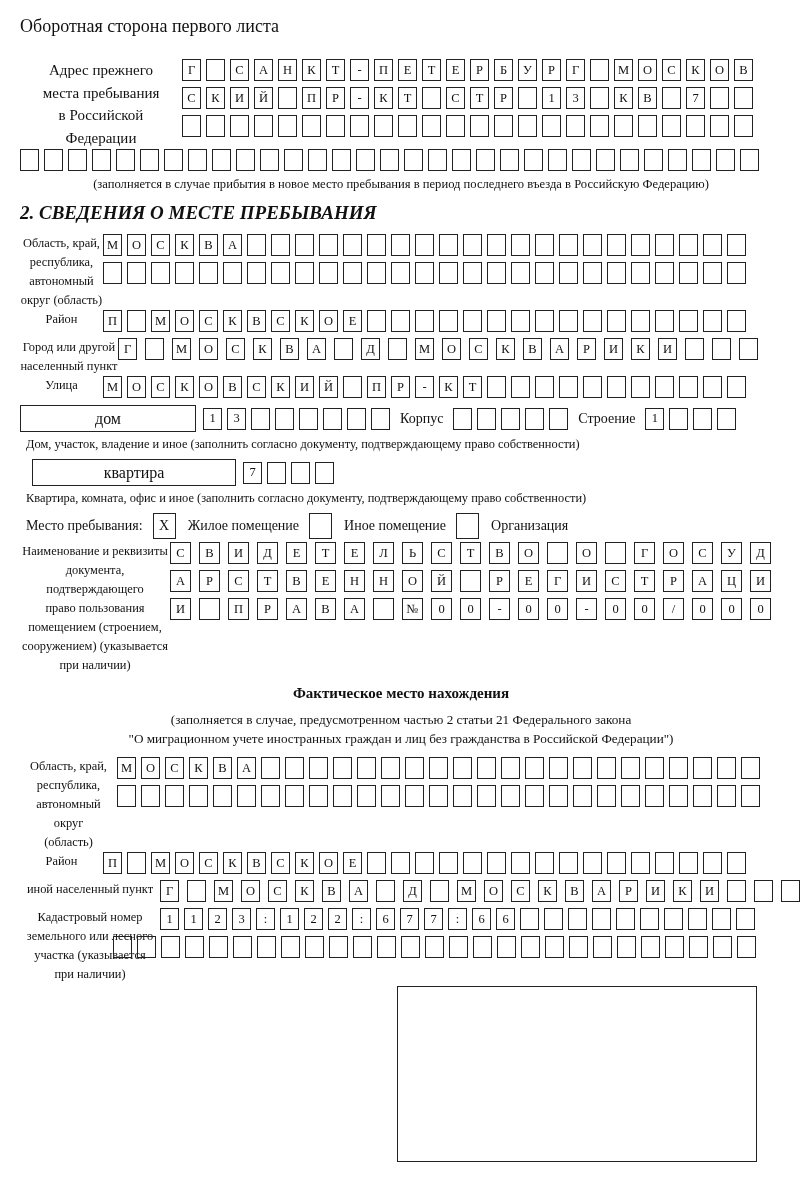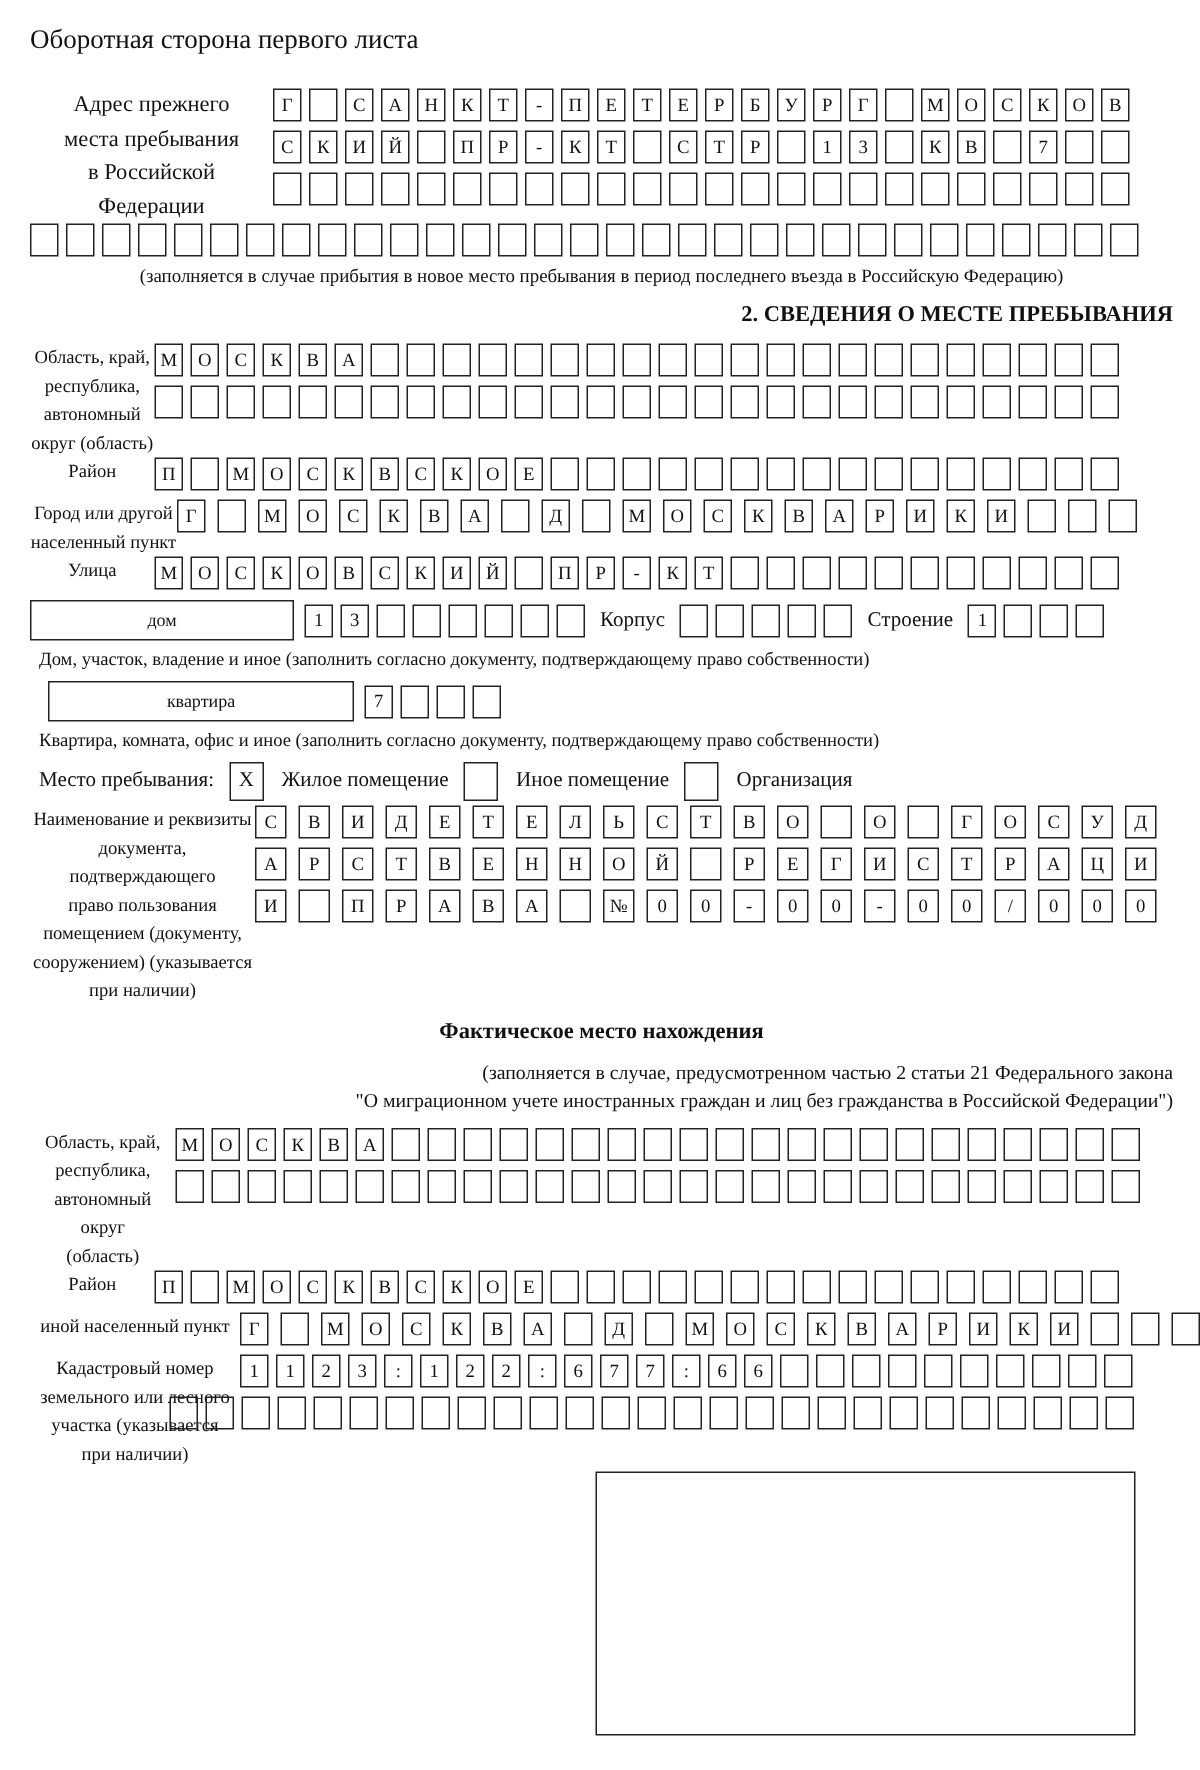--- a/index.html
+++ b/index.html
@@ -25,37 +25,37 @@
     border:1.6px solid #222;
     display:flex; align-items:center; justify-content:center;
     font-size:12.5px;
   }
   .g8 { gap:8px; }
   .doc-row { gap:8px; }
   .doc-row .cell { flex-basis:21px; width:21px; }
   .neg { margin-left:-47px; }
 
   .note-center { font-size:12.6px; text-align:center; margin:0 0 10px 0; }
-  .sec-title { font-size:15px; font-weight:bold; text-align:right; margin:10px 0 10px 0; }
+  .sec-title { font-size:19px; font-weight:bold; text-align:left; margin:10px 0 10px 0;font-style:italic; }
 
   .hrow { display:flex; align-items:center; gap:7px; margin:1px 0 5px 0; }
-  .wbox { border:1.7px solid #222; height:27px; display:flex; align-items:center; justify-content:center; font-size:12px; }
+  .wbox { border:1.7px solid #222; height:27px; display:flex; align-items:center; justify-content:center; font-size:16px; }
   .dom-box { width:176px; }
   .kv-box  { width:204px; margin-left:12px; }
   .mid-label { font-size:14px; margin:0 3px; }
   .hcells { display:flex; gap:5px; }
 
   .small-note { font-size:12.4px; margin:0 0 7px 6px; }
 
   .stay { display:flex; align-items:center; font-size:14px; margin:4px 0 3px 6px; }
   .cb { width:23px; height:26px; border:1.7px solid #222; display:flex; align-items:center; justify-content:center; font-size:14px; margin:0 12px 0 10px; }
   .stay-note { font-size:12.4px; text-align:center; width:520px; margin:0 0 8px 110px; }
 
   .sub-title { font-size:15px; font-weight:bold; text-align:center; margin:10px 0 8px 0; }
-  .law-note { font-size:13.2px; text-align:right; line-height:19px; margin-bottom:9px; }
+  .law-note { font-size:13.2px; text-align:center; line-height:19px; margin-bottom:9px; }
 
   .stamp { margin:2px 0 0 377px; width:360px; }
   .stamp-box { height:176px; border:1.6px solid #222; }
 </style>
 </head>
 <body>
 
 <div>
 
   <div class="header-note">Оборотная сторона первого листа</div>
@@ -402,21 +402,21 @@
     <span>Иное помещение</span>
     <span class="cb"></span>
     <span>Организация</span>
   </div>
 
   <div class="field">
     <div class="label lbl-s w150">
       <div>Наименование и реквизиты</div>
       <div>документа, подтверждающего</div>
       <div>право пользования</div>
-      <div>помещением (документу,</div>
+      <div>помещением (строением,</div>
       <div>сооружением) (указывается</div>
       <div>при наличии)</div>
     </div>
     <div>
       <div class="cellrow doc-row">
           <span class="cell">С</span>
           <span class="cell">В</span>
           <span class="cell">И</span>
           <span class="cell">Д</span>
           <span class="cell">Е</span>

